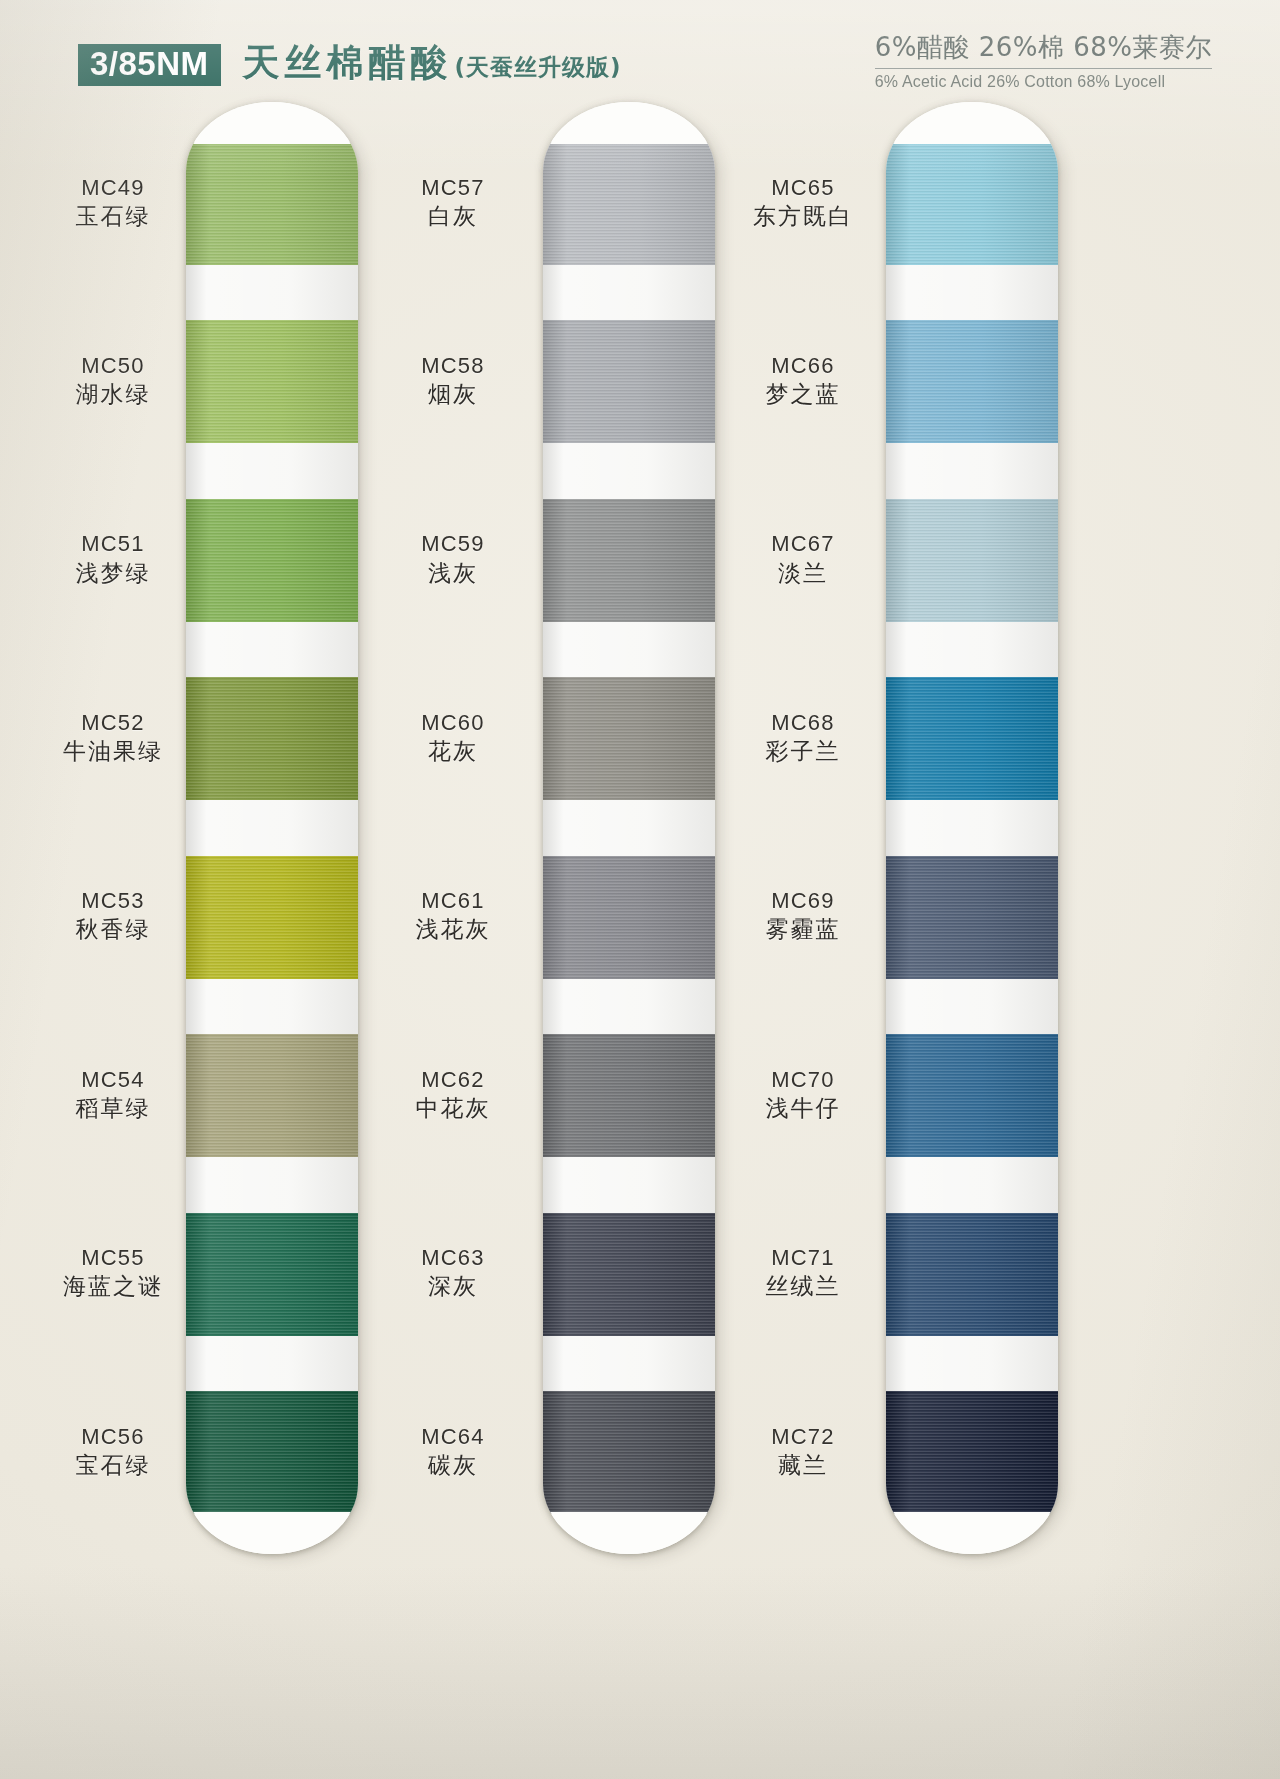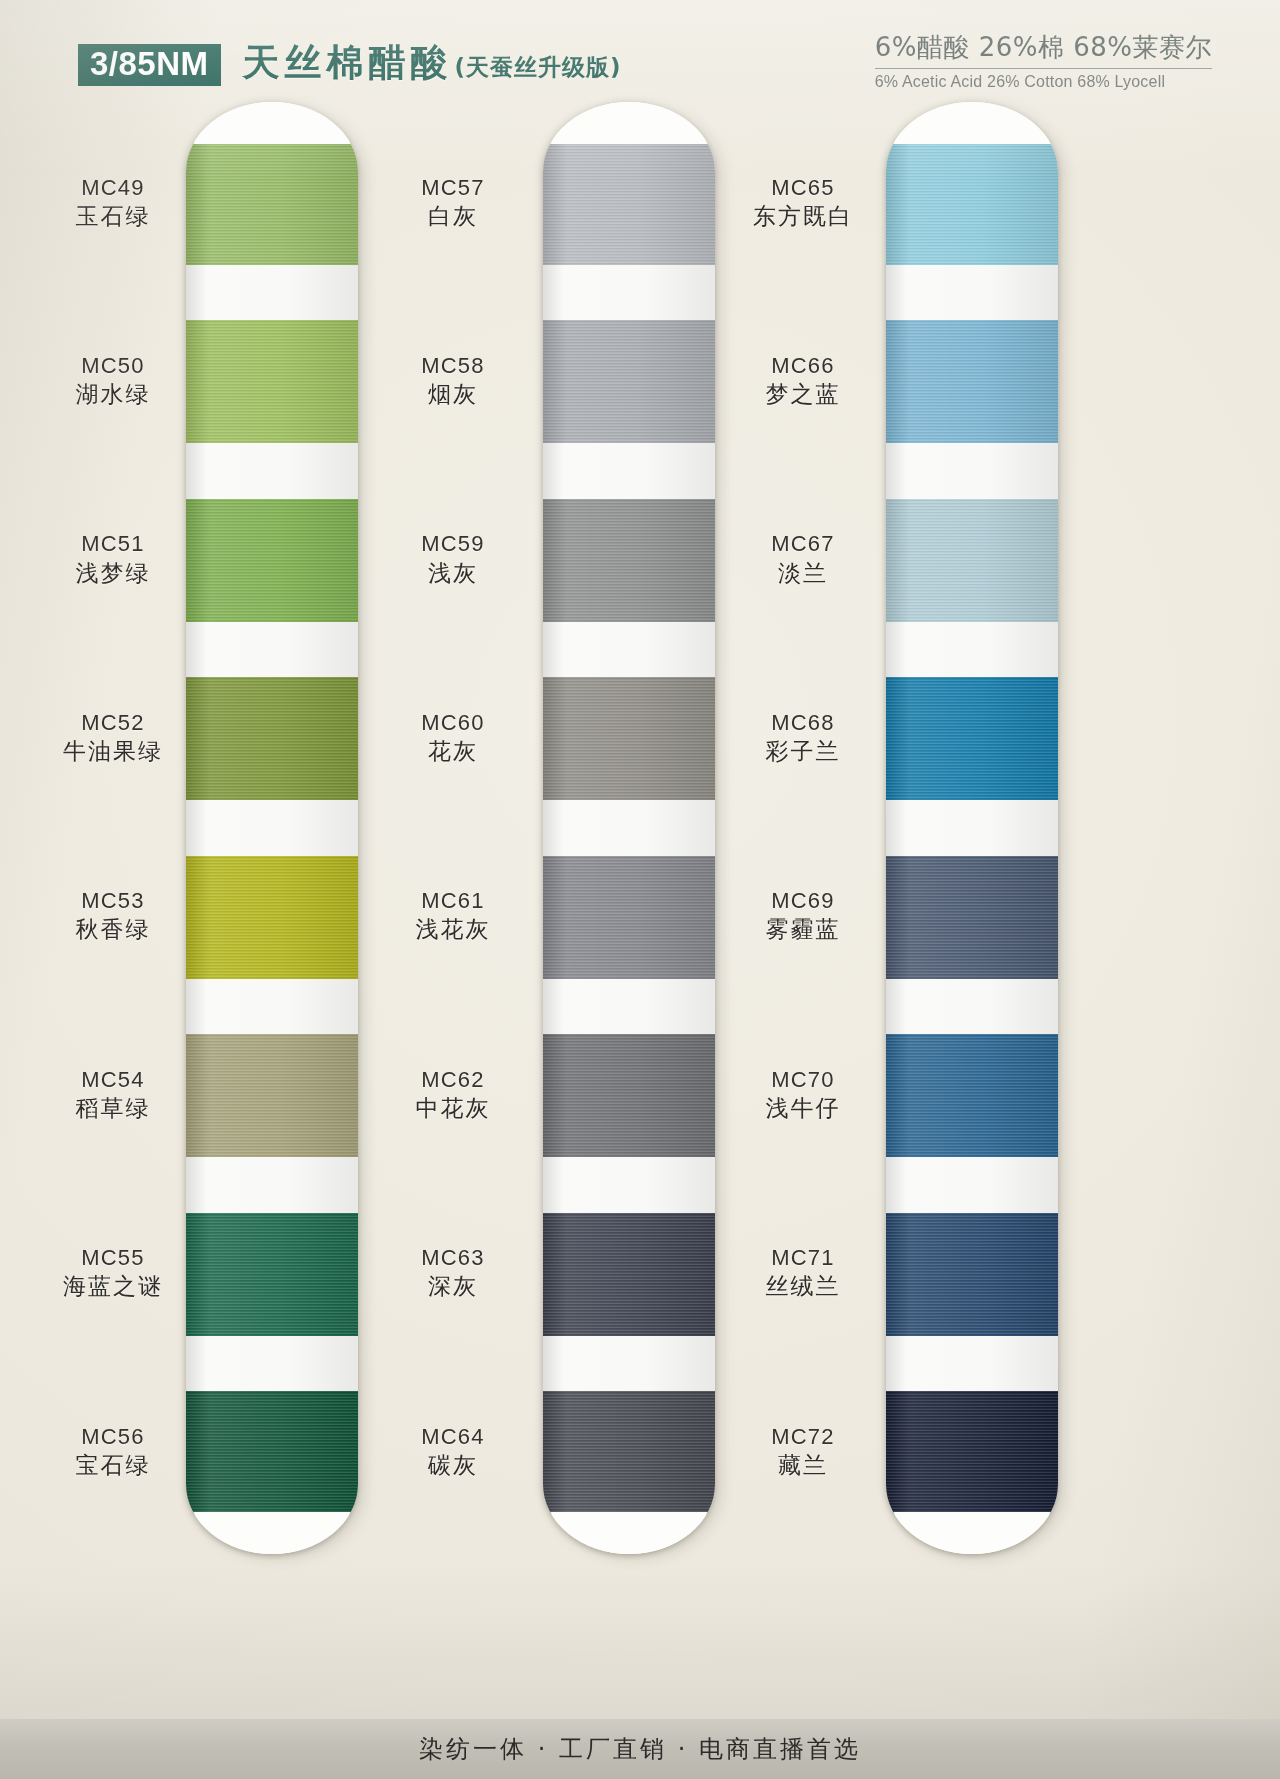--- a/index.html
+++ b/index.html
@@ -402,17 +402,14 @@
       <div class="label" style="top: 1244.07px;">
         <div class="code">MC71</div>
         <div class="name">丝绒兰</div>
       </div>
       <div class="label" style="top: 1422.5px;">
         <div class="code">MC72</div>
         <div class="name">藏兰</div>
       </div>
     </div>
 
-  <div id="footer">
-    <span id="footer-text">染纺一体 · 工厂直销 · 电商直播首选</span>
-  </div>
 
 </div>
 
 </body></html>

